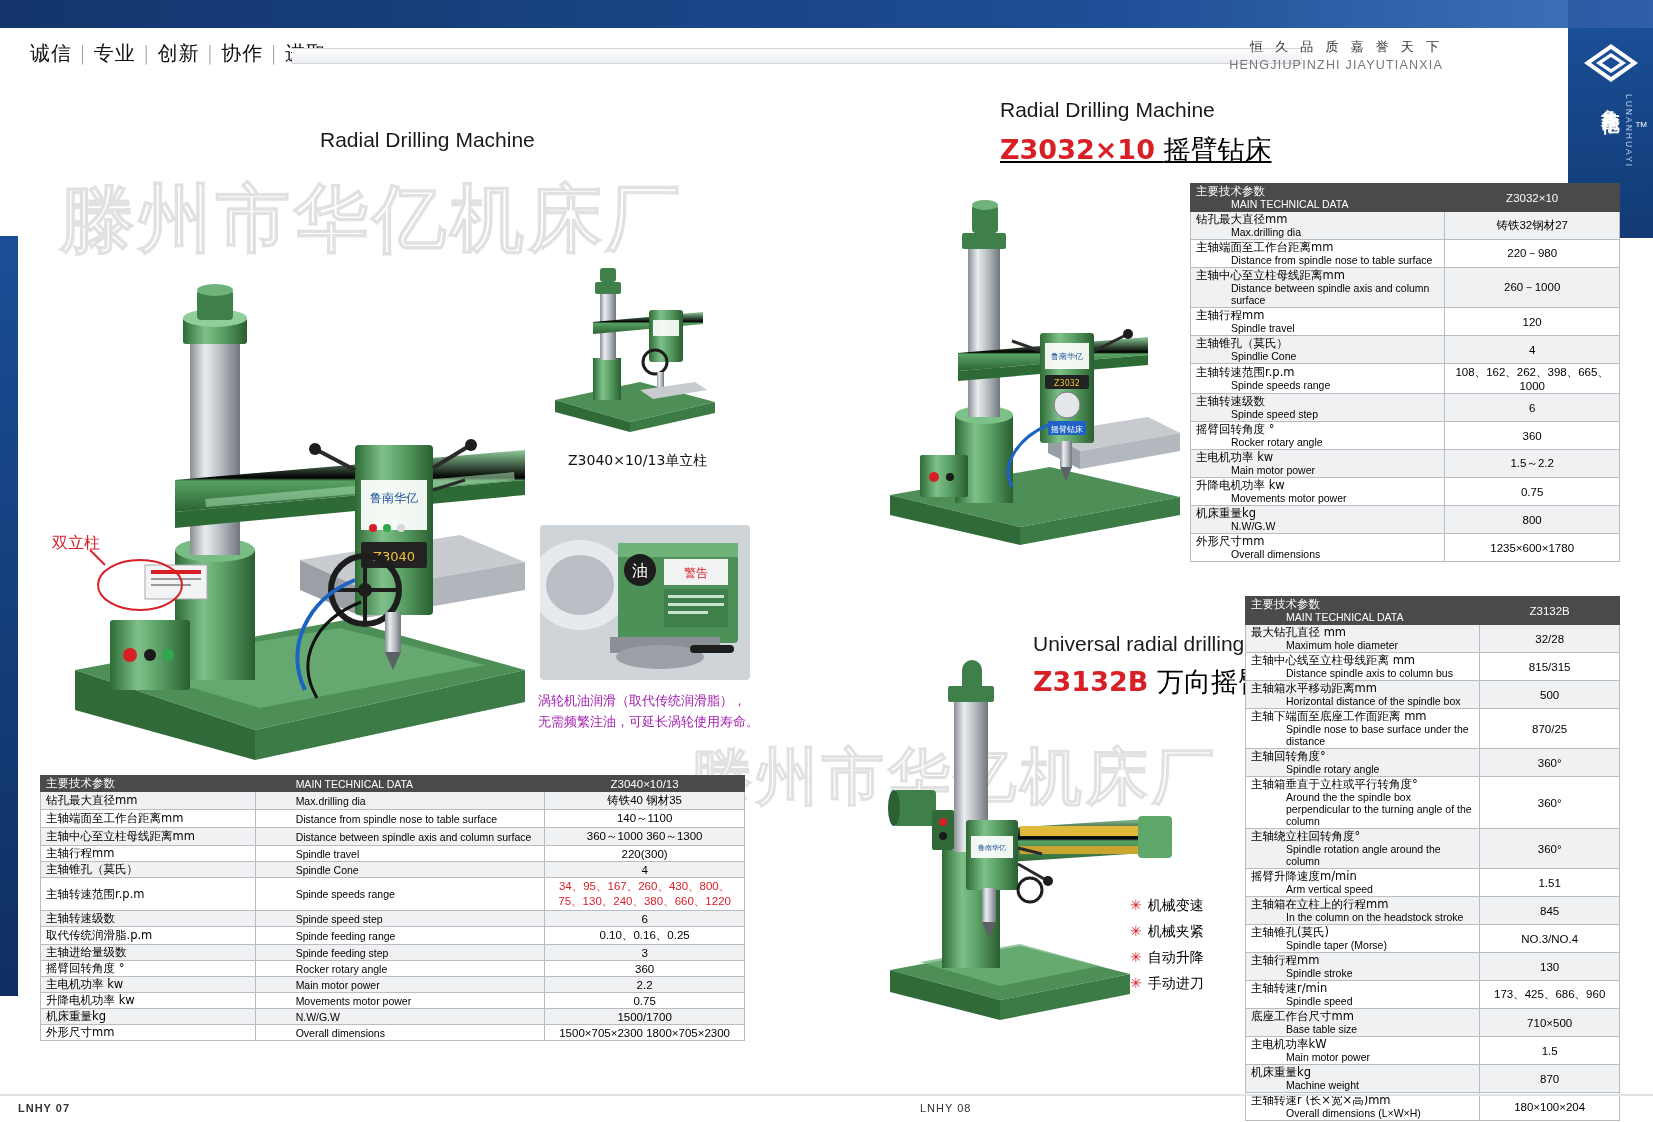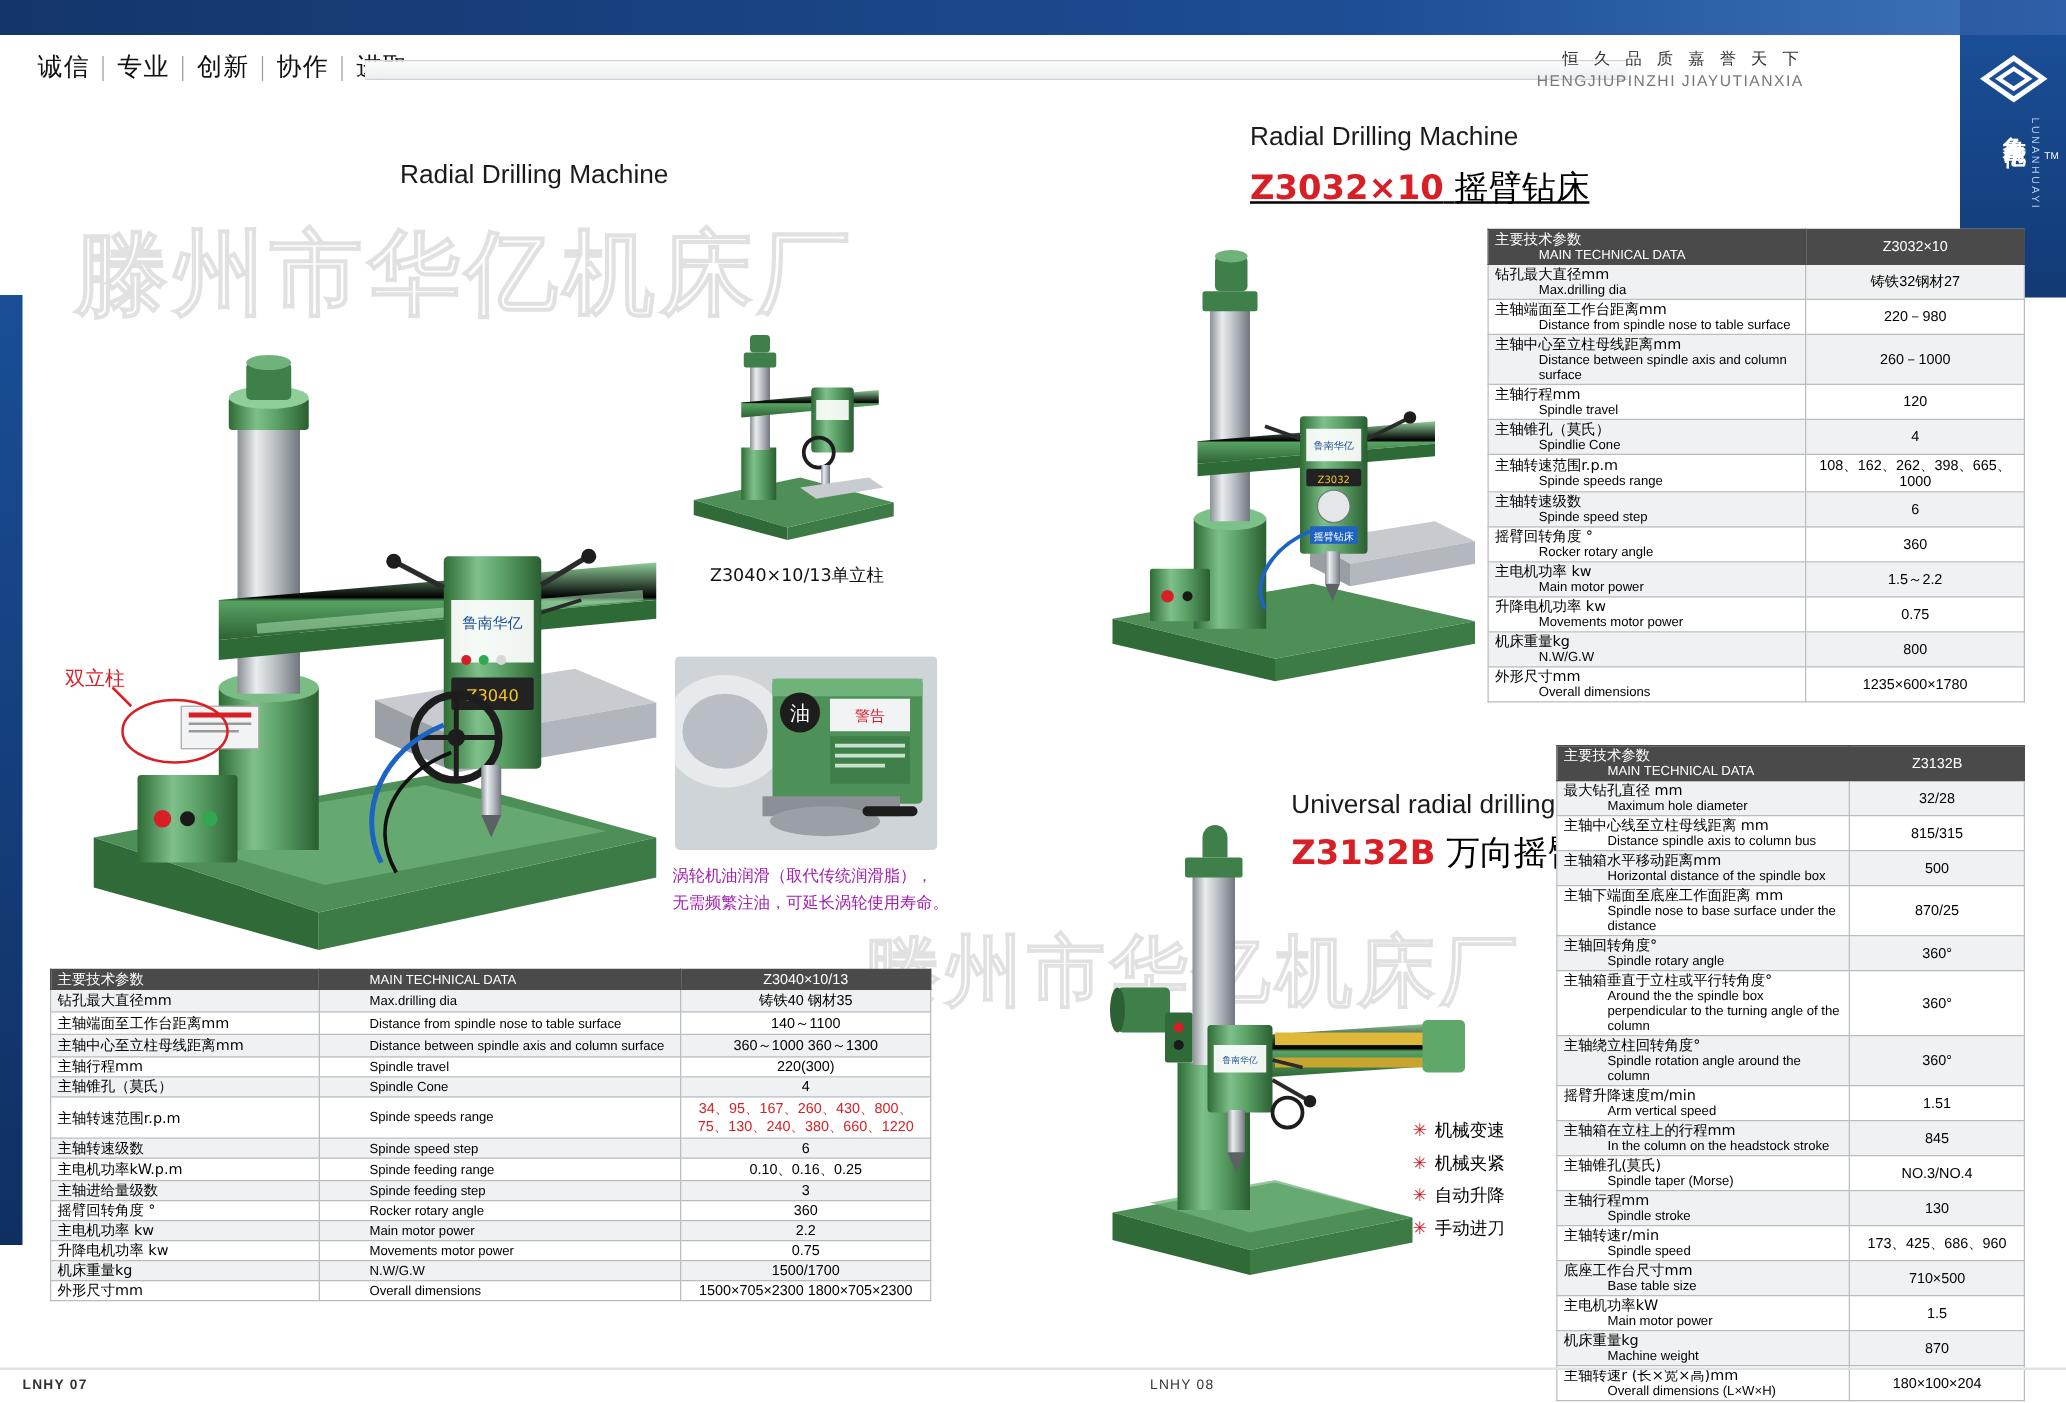--- a/index.html
+++ b/index.html
@@ -380,21 +380,21 @@
           <td class="c1">
             <span class="cn">主轴转速级数</span>
           </td>
           <td class="c2">
             <span class="en">Spinde speed  step</span>
           </td>
           <td class="c3 val"><span>6</span></td>
         </tr>
       <tr>
           <td class="c1">
-            <span class="cn">主电机功率kW.p.m</span>
+            <span class="cn">取代传统润滑脂.p.m</span>
           </td>
           <td class="c2">
             <span class="en">Spinde feeding range</span>
           </td>
           <td class="c3 val"><span>0.10、0.16、0.25</span></td>
         </tr>
       <tr>
           <td class="c1">
             <span class="cn">主轴进给量级数</span>
           </td>

